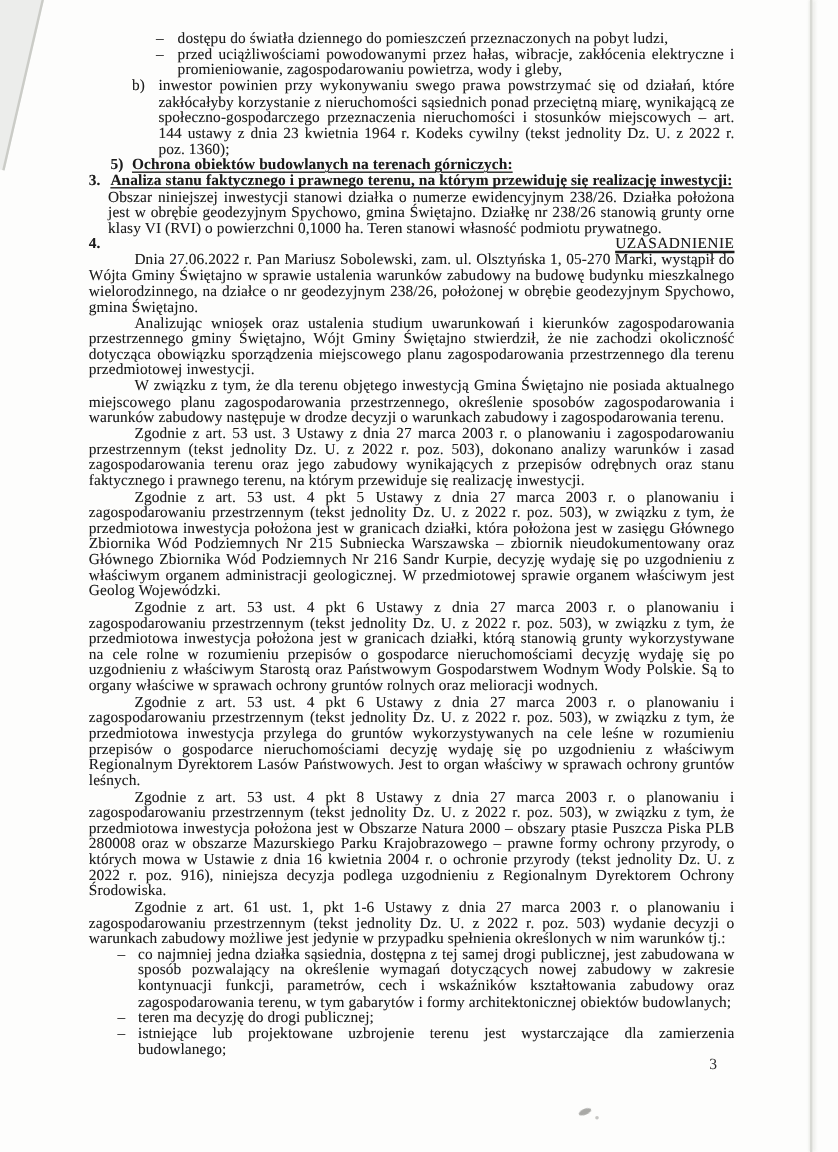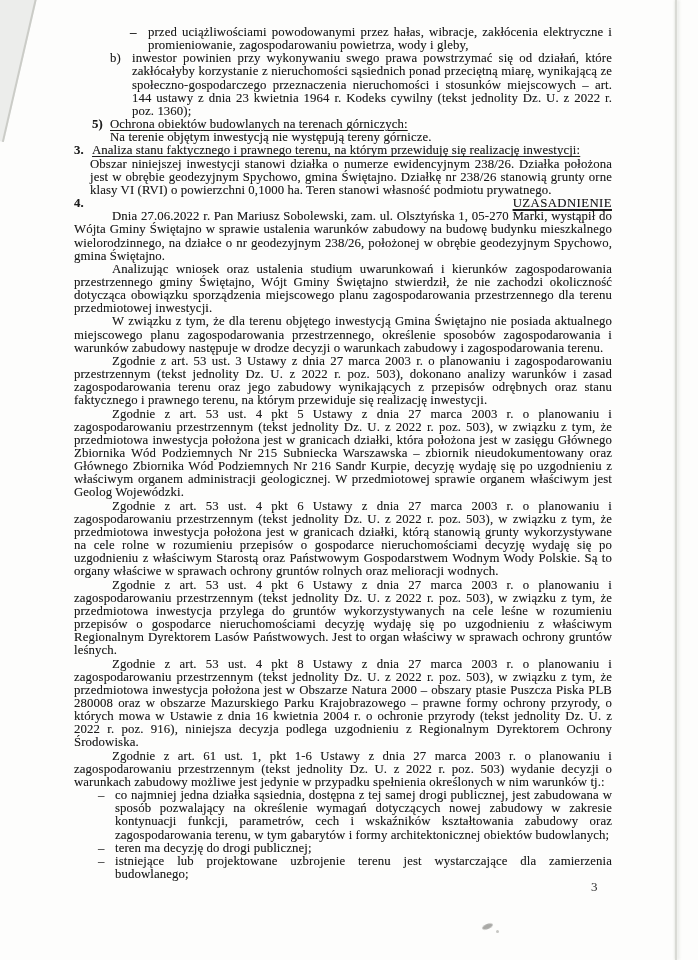--- a/index.html
+++ b/index.html
@@ -68,21 +68,21 @@
   .row-b .marker { position: absolute; left: 36px; top: 0; }
   
   .row-5 { padding-left: 36px; }
   .row-5 .marker { position: absolute; left: 18px; top: 0; font-weight: bold; }
   .body-5 { padding-left: 36px; }
   
   .row-num { padding-left: 18px; }
   .row-num .marker { position: absolute; left: 0; top: 0; font-weight: bold; }
   .body-num { padding-left: 16px; }
   .heading-inline {
-    font-weight: normal;
+    font-weight: bold;
     text-decoration: underline;
     text-decoration-thickness: 1.3px;
     text-underline-offset: 2px;
     margin-top: 44px;
   }
   
   .uzasadnienie-heading {
     text-align: right;
     font-weight: normal;
   }
@@ -106,36 +106,36 @@
 
 <div class="scan-page">
 
   <div class="corner-shadow"></div>
   <div class="right-edge"></div>
 
   <div class="content">
 
     <div class="row dash-row">
       <span class="marker">–</span>
+      <span>dostępu do światła dziennego do pomieszczeń przeznaczonych na pobyt ludzi,</span>
     </div>
     <div class="row dash-row">
       <span class="marker">–</span>
       <span>przed uciążliwościami powodowanymi przez hałas, wibracje, zakłócenia elektryczne i promieniowanie, zagospodarowaniu powietrza, wody i gleby,</span>
     </div>
 
     <div class="row row-b">
       <span class="marker">b)</span>
       <span>inwestor powinien przy wykonywaniu swego prawa powstrzymać się od działań, które zakłócałyby korzystanie z nieruchomości sąsiednich ponad przeciętną miarę, wynikającą ze społeczno-gospodarczego przeznaczenia nieruchomości i stosunków miejscowych – art. 144 ustawy z dnia 23 kwietnia 1964 r. Kodeks cywilny (tekst jednolity Dz. U. z 2022 r. poz. 1360);</span>
     </div>
 
     <div class="row row-5">
       <span class="marker">5)</span>
       <span class="heading-inline">Ochrona obiektów budowlanych na terenach górniczych:</span>
     </div>
-    <div class="row body-5">Na terenie objętym inwestycją nie występują tereny górnicze.</div>
 
     <div class="row row-num">
       <span class="marker">3.</span>
       <span class="heading-inline">Analiza stanu faktycznego i prawnego terenu, na którym przewiduję się realizację inwestycji:</span>
     </div>
     <div class="row body-num">Obszar niniejszej inwestycji stanowi działka o numerze ewidencyjnym 238/26. Działka położona jest w obrębie geodezyjnym Spychowo, gmina Świętajno. Działkę nr 238/26 stanowią grunty orne klasy VI (RVI) o powierzchni 0,1000 ha. Teren stanowi własność podmiotu prywatnego.</div>
 
     <div class="row row-num">
       <span class="marker">4.</span>
     </div>

